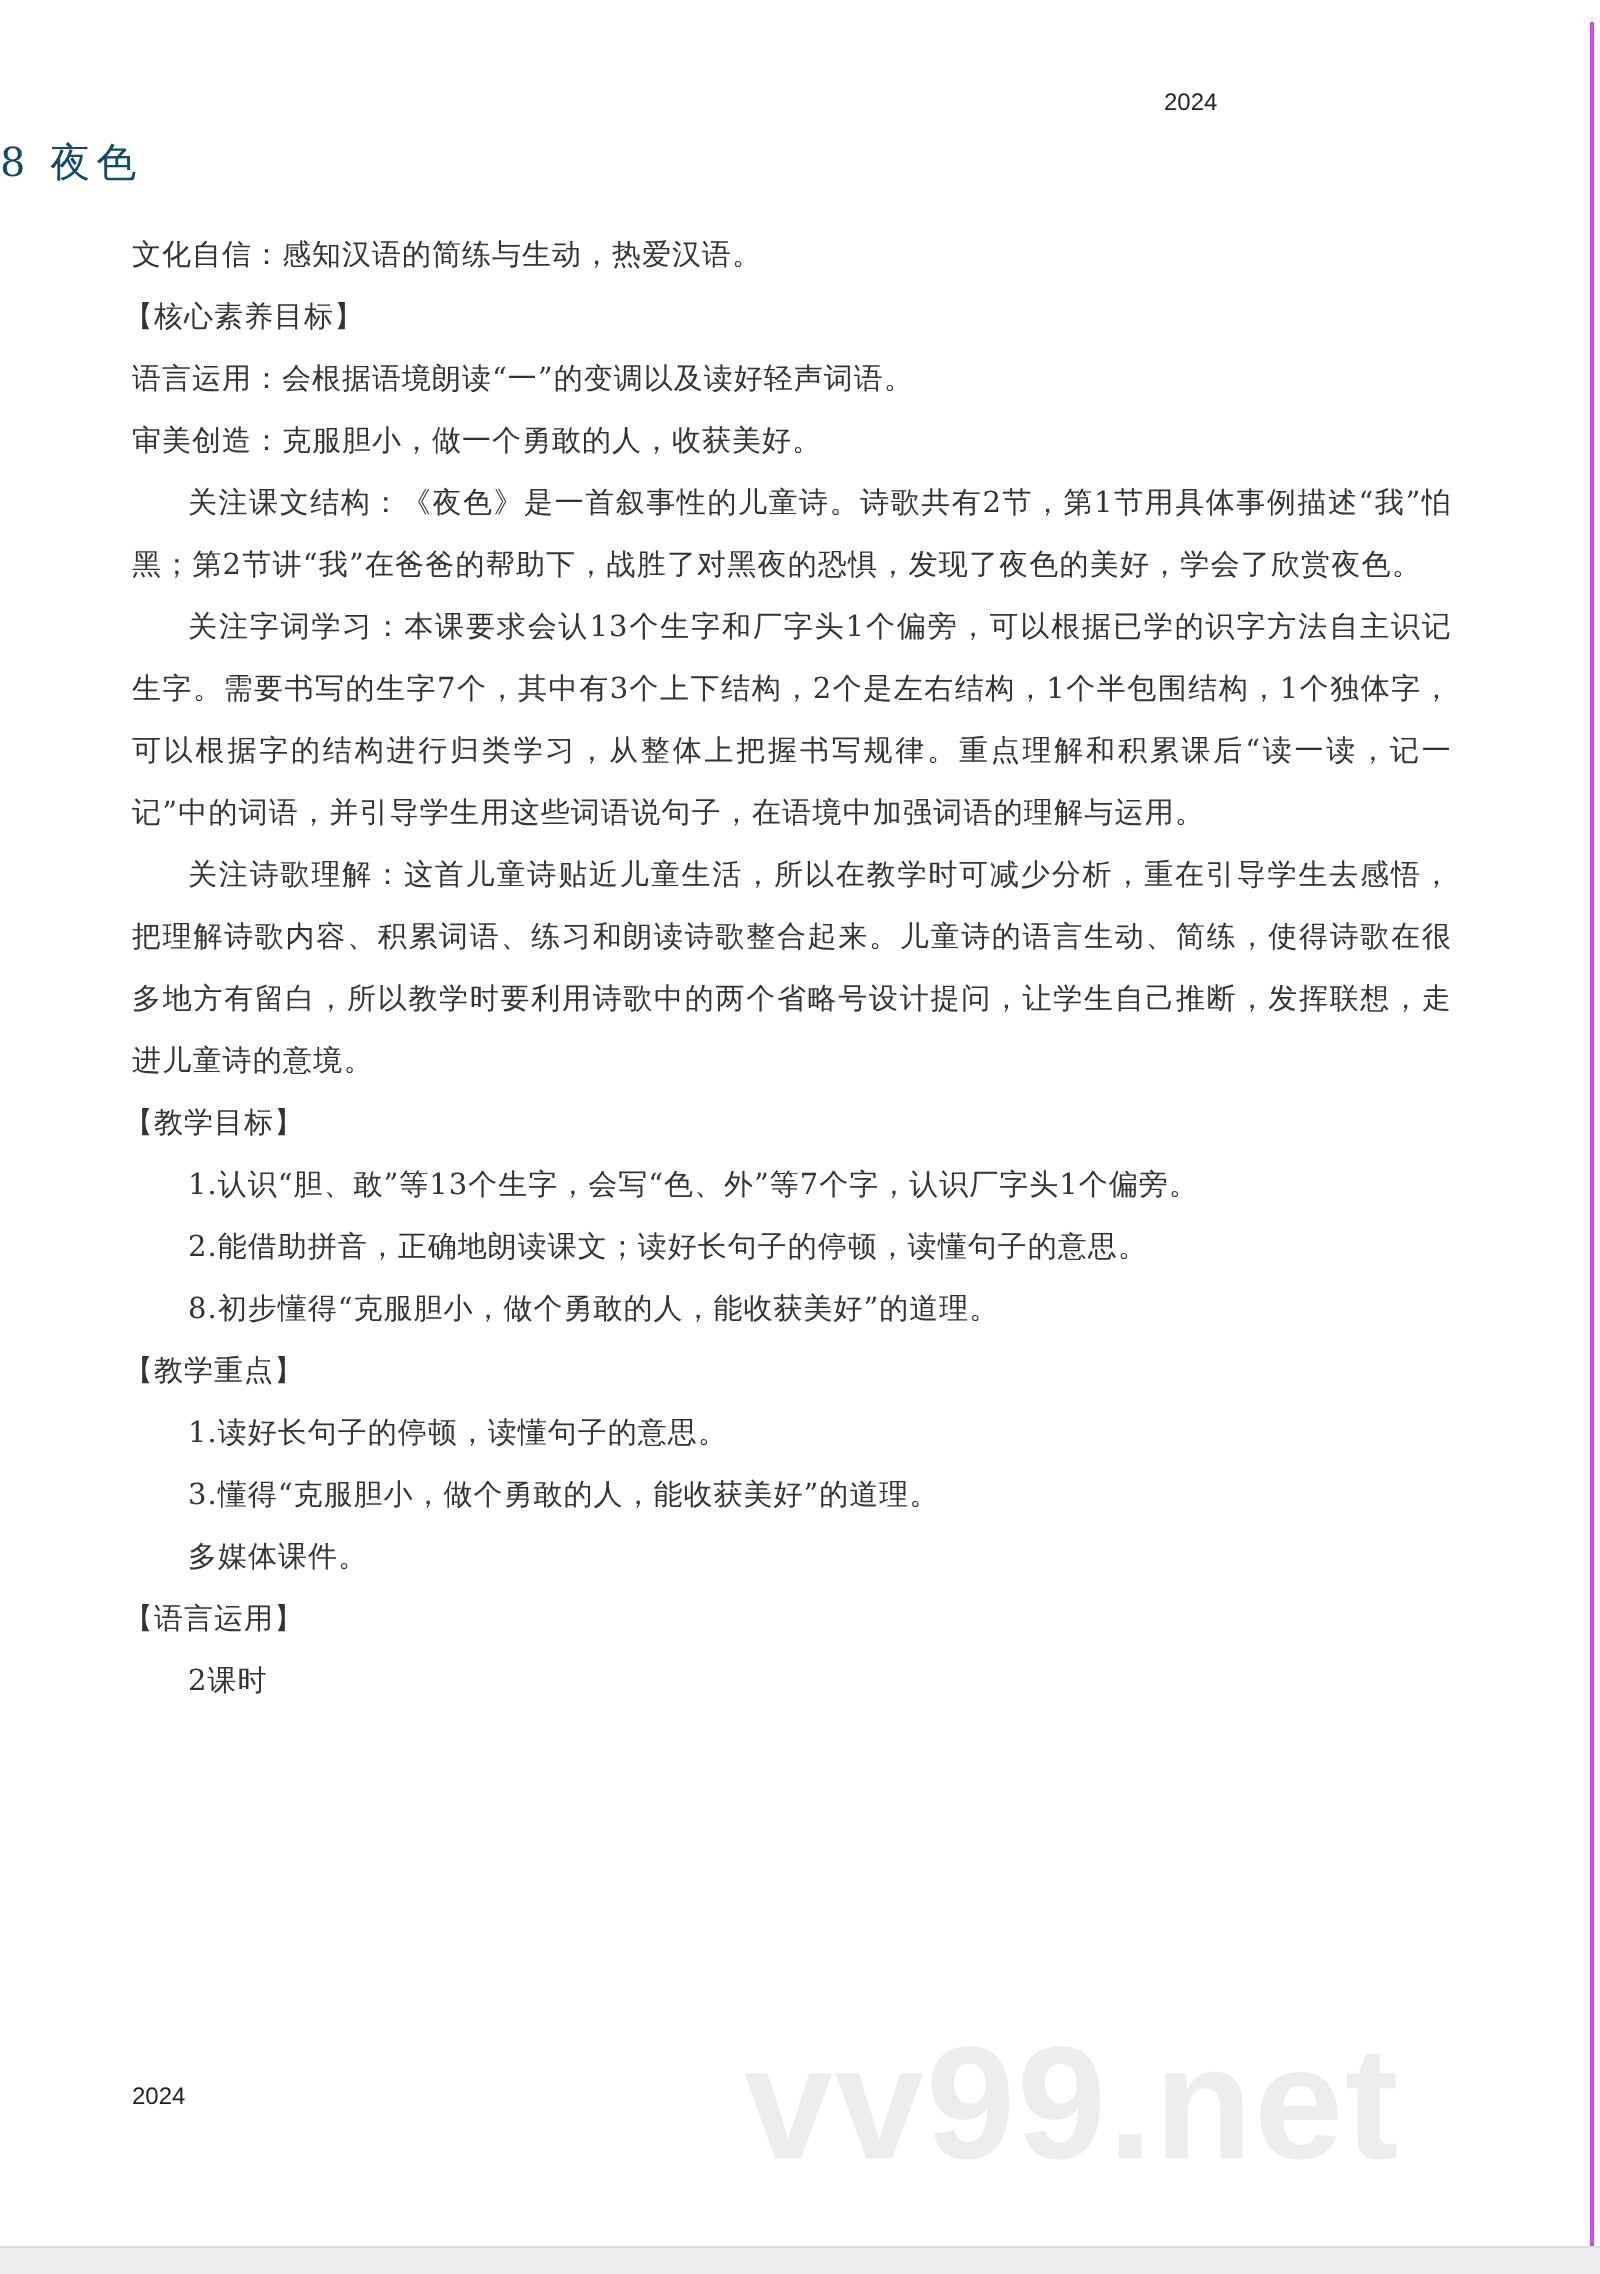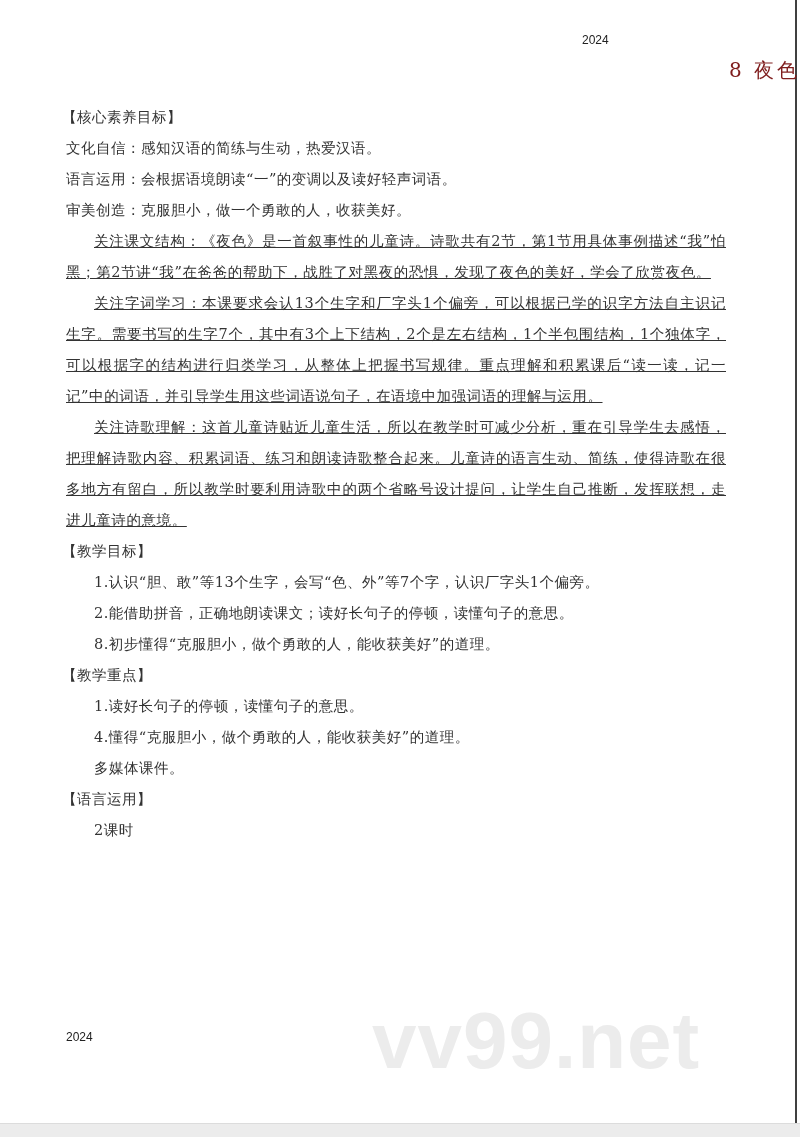--- a/index.html
+++ b/index.html
@@ -3,76 +3,76 @@
   <meta charset="utf-8">
   <style>
     html, body { margin: 0; padding: 0; }
     body {
       width: 800px; height: 1137px; overflow: hidden;
       background: #ffffff; position: relative;
       font-family: "DejaVu Serif", "Liberation Serif", serif;
       color: #333333;
     }
     .page {
-      position: absolute; left: 0; top: 0; width: 795px; height: 1123px;
-      background: #ffffff; border-right: 2px solid #404040;
+      position: absolute; left: 0; top: 11px; width: 795px; height: 1123px;
+      background: #ffffff; border-right: 2px solid #d946ef;
     }
     .bottom-strip {
       position: absolute; left: 0; top: 1123px; width: 800px; height: 14px;
       background: #ececec; border-top: 1px solid #dcdcdc;
     }
     .year-top {
       position: absolute; left: 582px; top: 33px;
       font-family: "Liberation Sans", sans-serif; font-size: 12px; color: #222;
     }
     .title {
-      position: absolute; left: 0; width: 800px; top: 57px; text-align: right;
-      font-size: 20px; letter-spacing: 3px; color: #7f1d1d;
+      position: absolute; left: 0; width: 800px; top: 57px; text-align: left;
+      font-size: 20px; letter-spacing: 3px; color: #0c4a6e;
     }
     .content { position: absolute; left: 66px; top: 102px; width: 660px; }
     .line { font-size: 14.5px; line-height: 31px; height: 31px; white-space: nowrap; letter-spacing: 0.5px; }
     .heading { margin-left: -4px; }
     .indent { padding-left: 28px; }
-    .para { font-size: 14.5px; line-height: 31px; letter-spacing: 0.6px; text-align: justify; text-decoration: underline; }
+    .para { font-size: 14.5px; line-height: 31px; letter-spacing: 0.6px; text-align: justify; }
     .para .first { padding-left: 28px; }
     .year-bottom {
       position: absolute; left: 66px; top: 1030px;
       font-family: "Liberation Sans", sans-serif; font-size: 12px; color: #222;
     }
     .watermark {
       position: absolute; left: 372px; top: 995px;
       font-family: "Liberation Sans", sans-serif; font-weight: bold;
       font-size: 80px; color: #ececec; letter-spacing: 1px;
     }
   </style>
 </head>
 <body>
 
 <div class="page">
   <div class="year-top">2024</div>
   <div class="title">8 夜色</div>
 
   <div class="content">
+    <div class="line">文化自信：感知汉语的简练与生动，热爱汉语。</div>
     <div class="line heading">【核心素养目标】</div>
-    <div class="line">文化自信：感知汉语的简练与生动，热爱汉语。</div>
     <div class="line">语言运用：会根据语境朗读“一”的变调以及读好轻声词语。</div>
     <div class="line">审美创造：克服胆小，做一个勇敢的人，收获美好。</div>
 
     <div class="para"><span class="first">关注课文结构：《夜色》是一首叙事性的儿童诗。诗歌共有2节，第1节用具体事例描述“我”怕黑；第2节讲“我”在爸爸的帮助下，战胜了对黑夜的恐惧，发现了夜色的美好，学会了欣赏夜色。</span></div>
     <div class="para"><span class="first">关注字词学习：本课要求会认13个生字和厂字头1个偏旁，可以根据已学的识字方法自主识记生字。需要书写的生字7个，其中有3个上下结构，2个是左右结构，1个半包围结构，1个独体字，可以根据字的结构进行归类学习，从整体上把握书写规律。重点理解和积累课后“读一读，记一记”中的词语，并引导学生用这些词语说句子，在语境中加强词语的理解与运用。</span></div>
     <div class="para"><span class="first">关注诗歌理解：这首儿童诗贴近儿童生活，所以在教学时可减少分析，重在引导学生去感悟，把理解诗歌内容、积累词语、练习和朗读诗歌整合起来。儿童诗的语言生动、简练，使得诗歌在很多地方有留白，所以教学时要利用诗歌中的两个省略号设计提问，让学生自己推断，发挥联想，走进儿童诗的意境。</span></div>
 
     <div class="line heading">【教学目标】</div>
     <div class="line indent">1.认识“胆、敢”等13个生字，会写“色、外”等7个字，认识厂字头1个偏旁。</div>
     <div class="line indent">2.能借助拼音，正确地朗读课文；读好长句子的停顿，读懂句子的意思。</div>
     <div class="line indent">8.初步懂得“克服胆小，做个勇敢的人，能收获美好”的道理。</div>
 
     <div class="line heading">【教学重点】</div>
     <div class="line indent">1.读好长句子的停顿，读懂句子的意思。</div>
-    <div class="line indent">4.懂得“克服胆小，做个勇敢的人，能收获美好”的道理。</div>
+    <div class="line indent">3.懂得“克服胆小，做个勇敢的人，能收获美好”的道理。</div>
 
     <div class="line indent">多媒体课件。</div>
 
     <div class="line heading">【语言运用】</div>
     <div class="line indent">2课时</div>
   </div>
 
   <div class="year-bottom">2024</div>
   <div class="watermark">vv99.net</div>
 </div>

